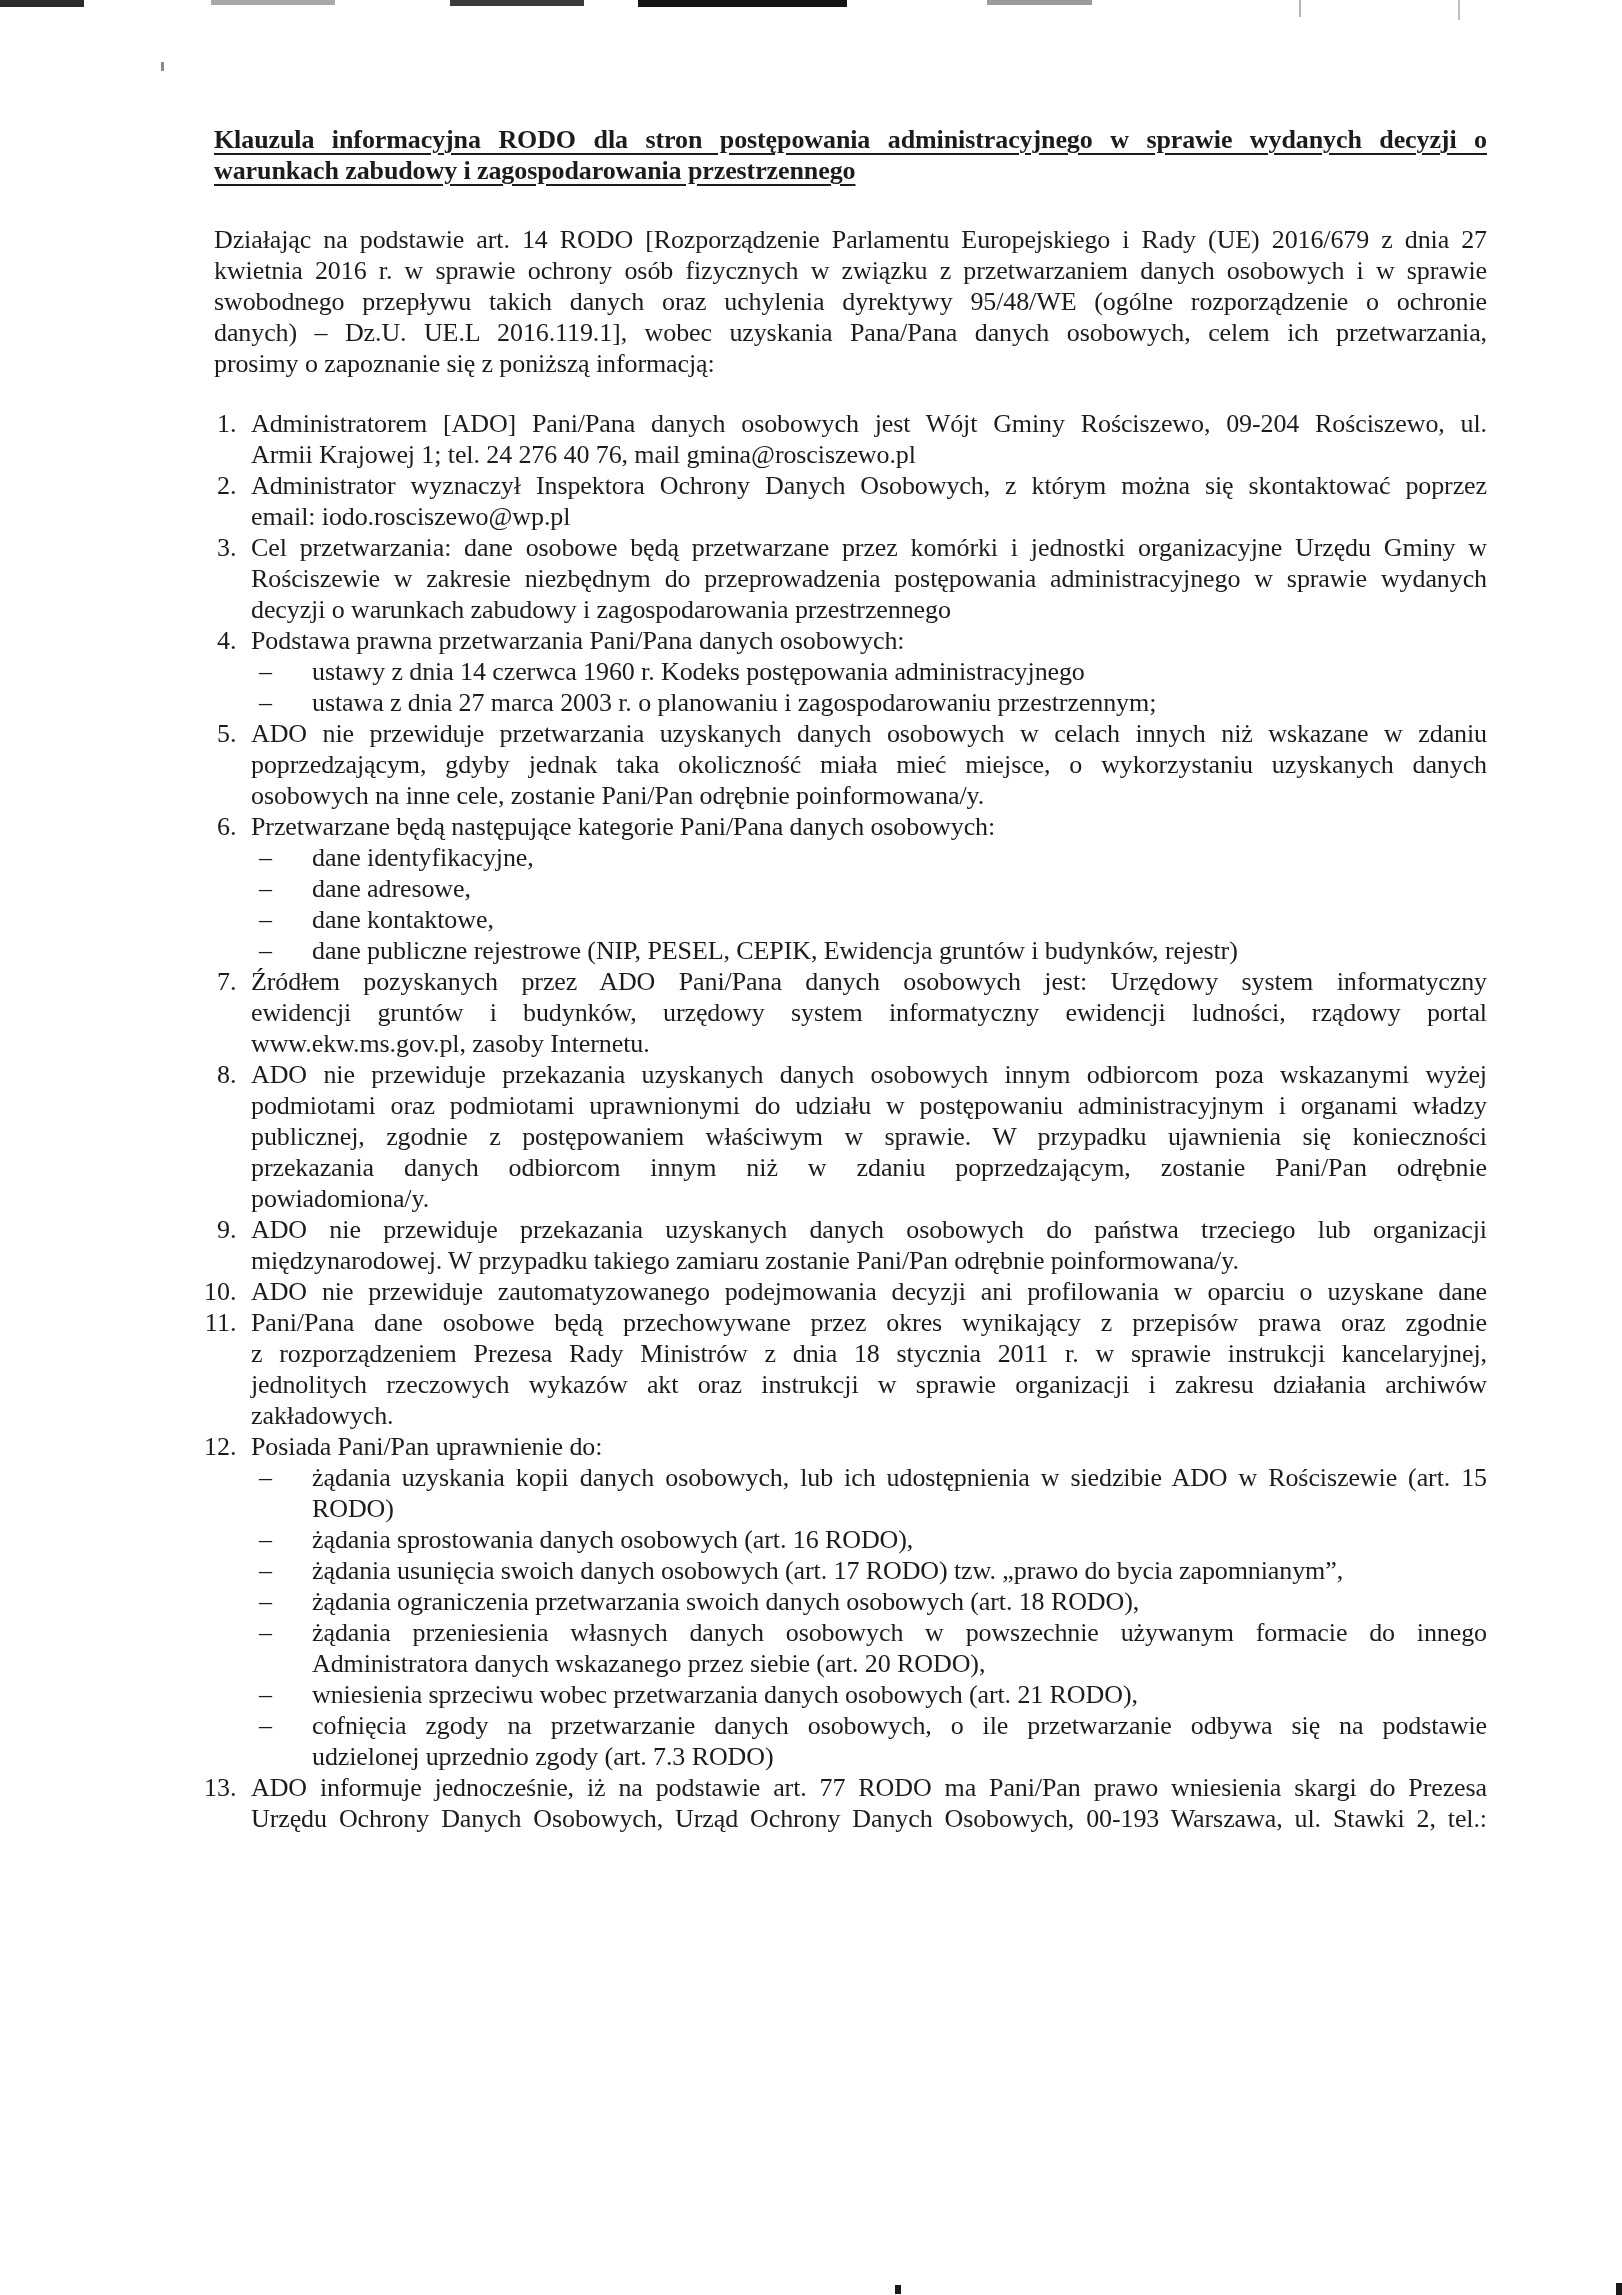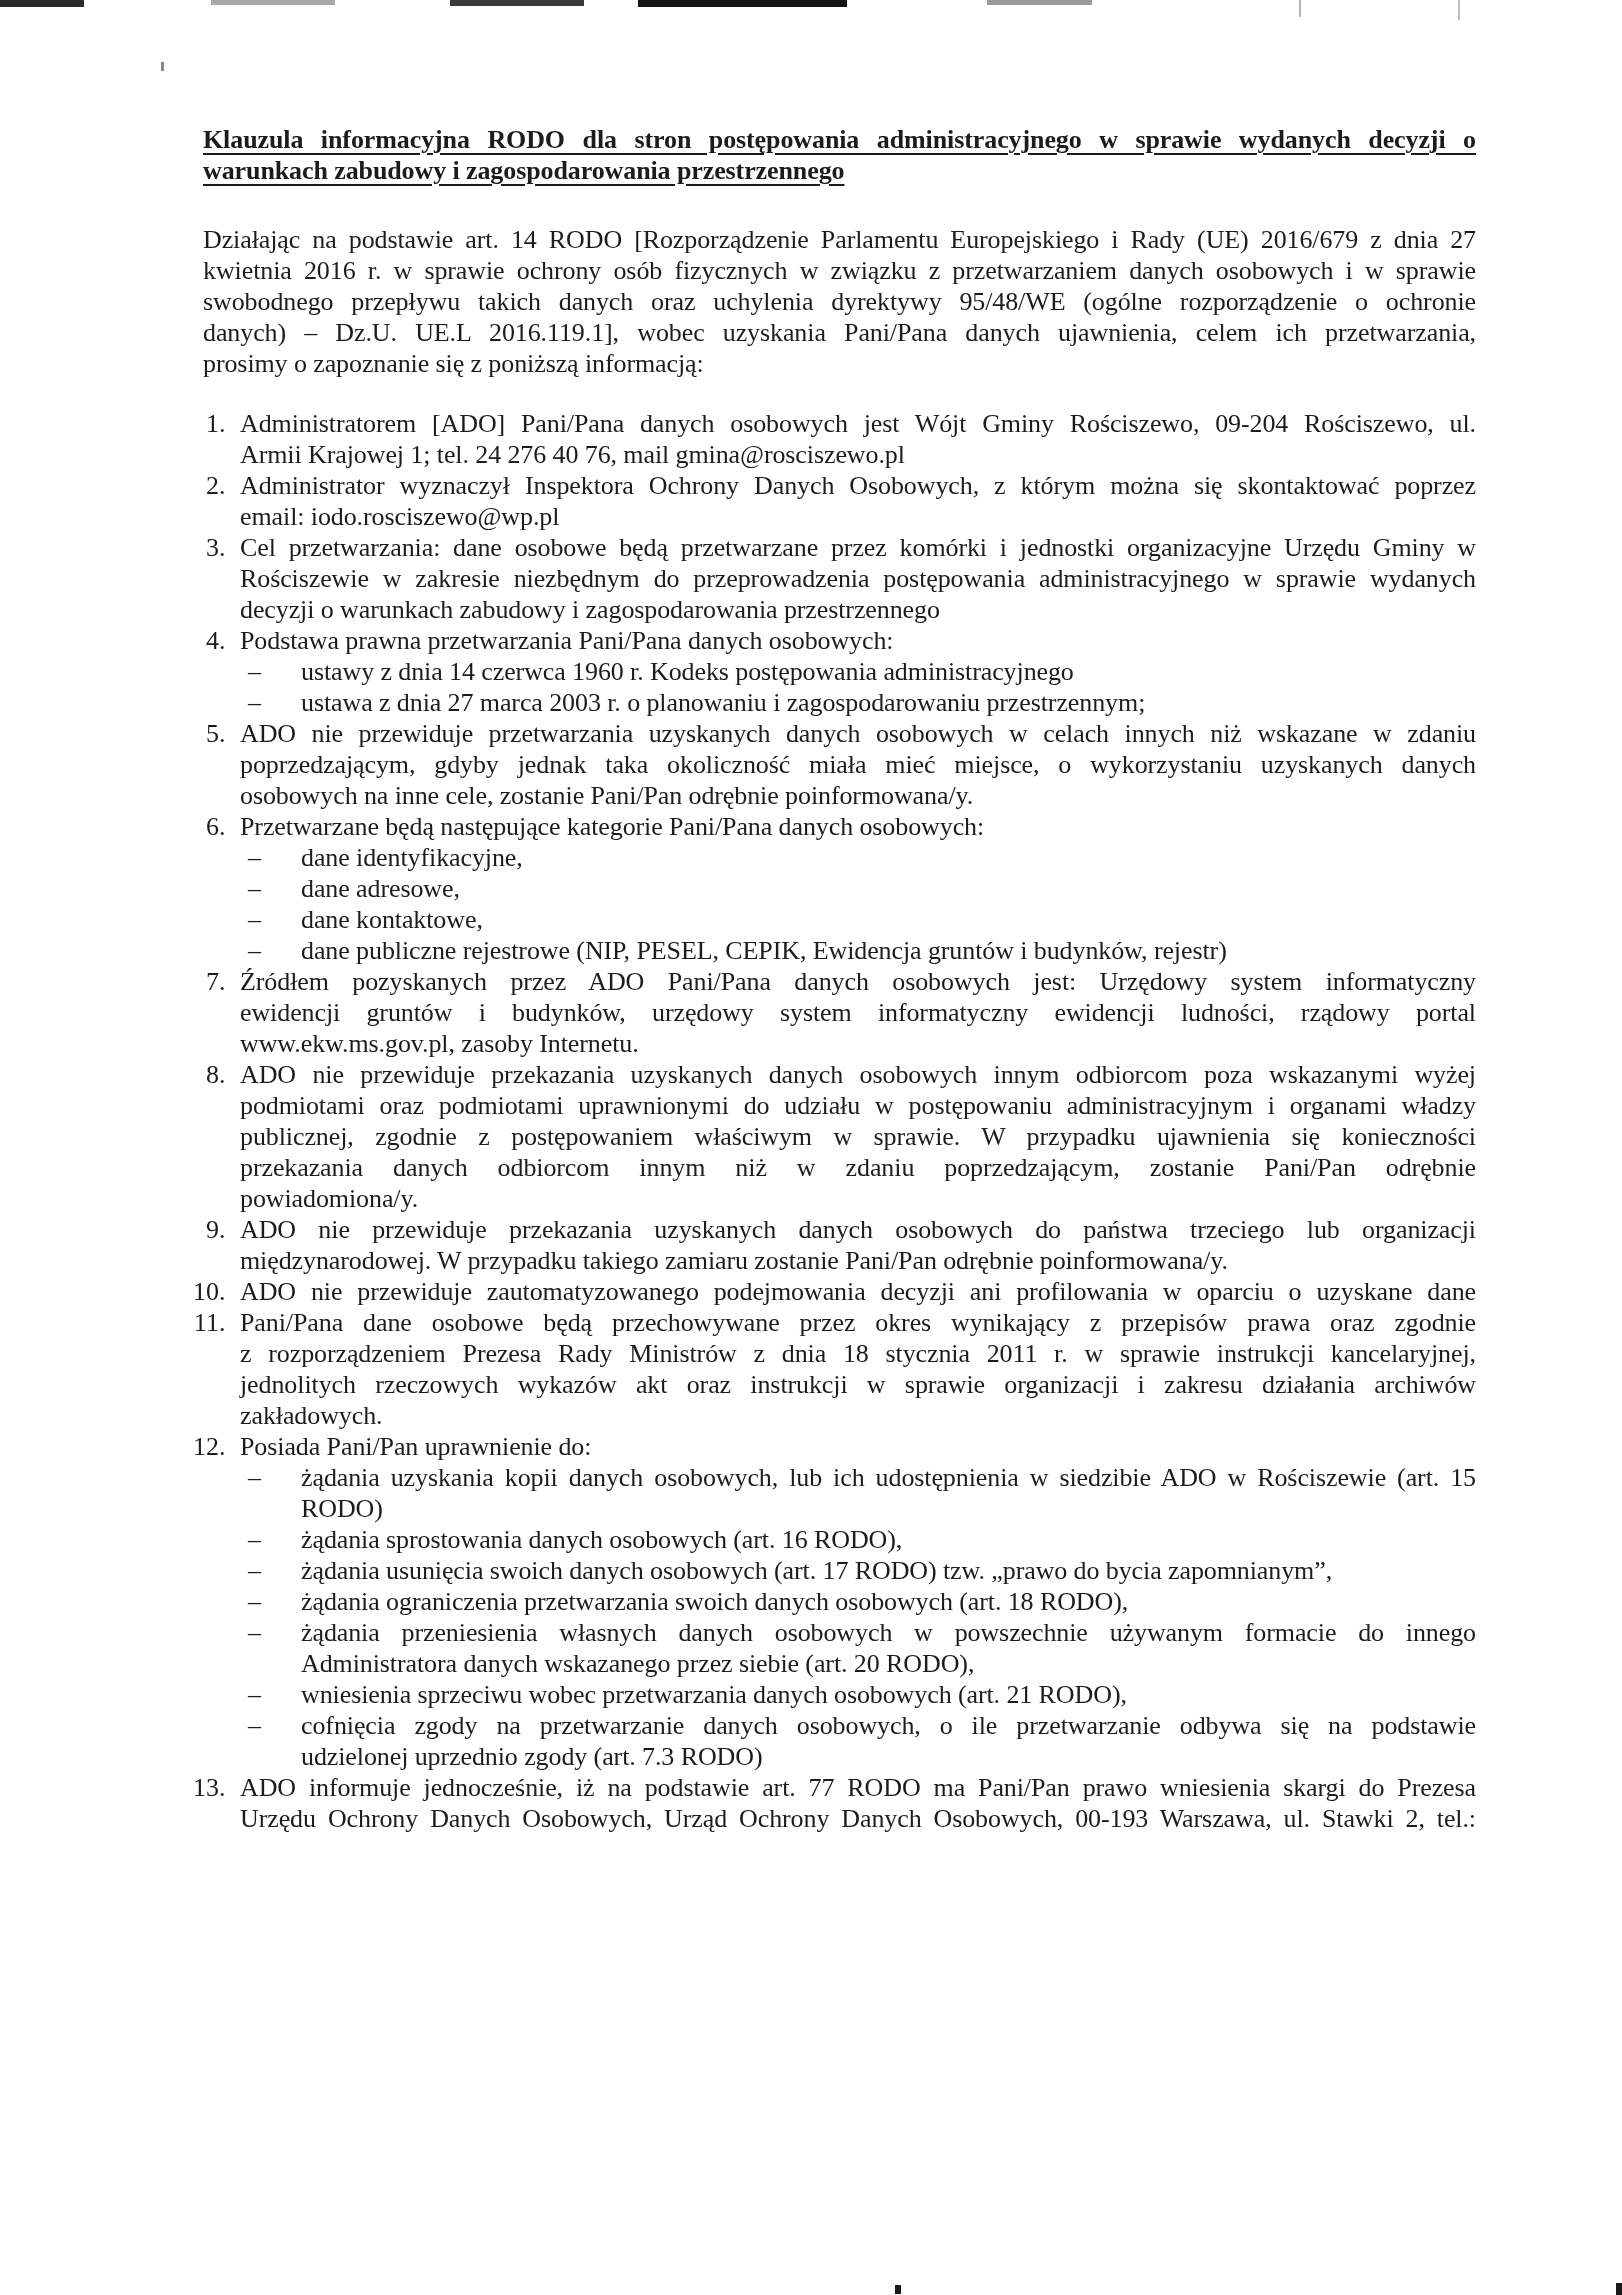--- a/index.html
+++ b/index.html
@@ -6,21 +6,21 @@
   .page{
     position:relative;
     width:1623px;height:2295px;
     background:#ffffff;
     overflow:hidden;
     font-family:"Liberation Serif","DejaVu Serif",serif;
     color:#1c1c1c;
   }
   .content{
     position:absolute;
-    left:203px;top:124px;
+    left:214px;top:124px;
     width:1273px;
   }
   .tline{
     font-size:26px;
     line-height:31px;
     letter-spacing:-0.1px;
     white-space:nowrap;
     text-align:justify;
     text-align-last:justify;
   }
@@ -68,21 +68,21 @@
 
   <div class="content">
     <div id="title" class="title">
         <div class="tline">Klauzula informacyjna RODO dla stron postępowania administracyjnego w sprawie wydanych decyzji o</div>
         <div class="tline last">warunkach zabudowy i zagospodarowania przestrzennego</div>
       </div>
     <div id="intro">
         <div class="tline">Działając na podstawie art. 14 RODO [Rozporządzenie Parlamentu Europejskiego i Rady (UE) 2016/679 z dnia 27</div>
         <div class="tline">kwietnia 2016 r. w sprawie ochrony osób fizycznych w związku z przetwarzaniem danych osobowych i w sprawie</div>
         <div class="tline">swobodnego przepływu takich danych oraz uchylenia dyrektywy 95/48/WE (ogólne rozporządzenie o ochronie</div>
-        <div class="tline">danych) – Dz.U. UE.L 2016.119.1], wobec uzyskania Pani/Pana danych ujawnienia, celem ich przetwarzania,</div>
+        <div class="tline">danych) – Dz.U. UE.L 2016.119.1], wobec uzyskania Pana/Pana danych osobowych, celem ich przetwarzania,</div>
         <div class="tline last">prosimy o zapoznanie się z poniższą informacją:</div>
       </div>
     <div id="list">
         <div class="item">
           <div class="num">1.</div>
           <div class="tline">Administratorem [ADO] Pani/Pana danych osobowych jest Wójt Gminy Rościszewo, 09-204 Rościszewo, ul.</div>
           <div class="tline last">Armii Krajowej 1; tel. 24 276 40 76, mail gmina@rosciszewo.pl</div>
         </div>
         <div class="item">
           <div class="num">2.</div>

